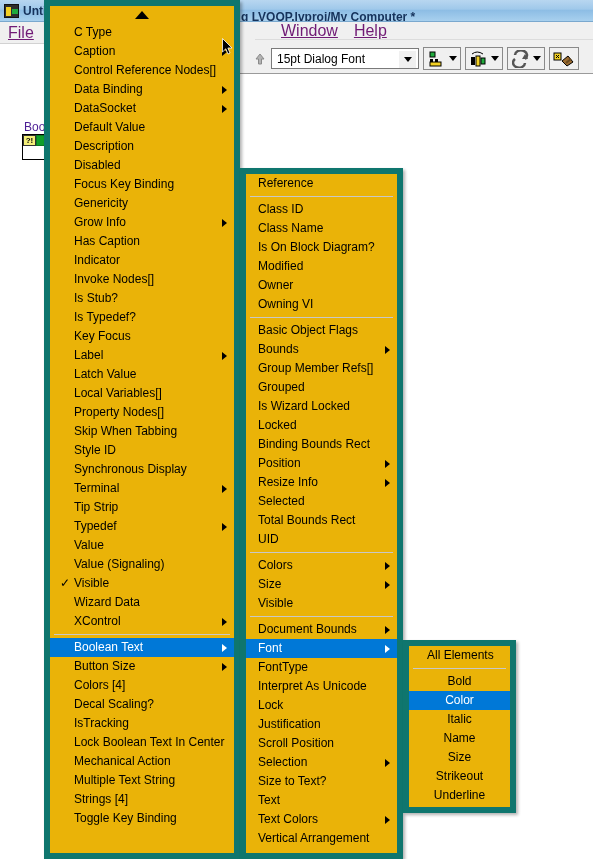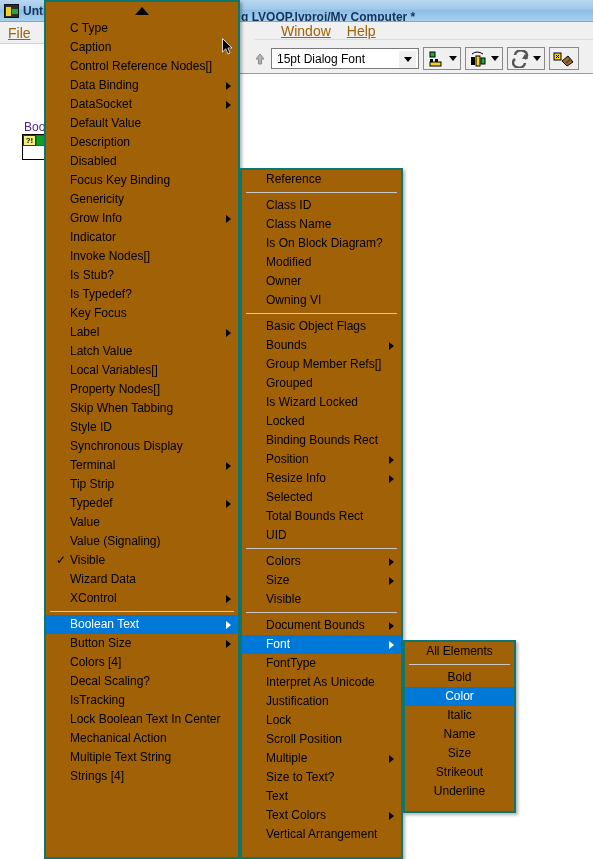--- a/index.html
+++ b/index.html
@@ -61,21 +61,21 @@
   .bg-menubar-left {
     position: absolute;
     left: 0; top: 22px; width: 148px; height: 22px;
     background: #f0f0f0;
     border-bottom: 1px solid #d2d2d2;
     box-sizing: border-box;
     display: flex; align-items: center;
     overflow: hidden;
   }
   .menu-word {
-    font-size: 14px; color: #a16207;
+    font-size: 16px; color: #701a75;
     padding: 1px 8px;
     white-space: nowrap;
     text-align: center;
   }
   .menu-word u { text-decoration: underline; }
   .bg-canvas-left {
     position: absolute;
     left: 0; top: 44px; width: 148px; height: 815px;
     background: #ffffff;
     border-right: 1px solid #848484;
@@ -220,22 +220,22 @@
     position: absolute; left: 327px; top: 495px;
     width: 0; height: 0;
     border-top: 5px solid transparent;
     border-bottom: 5px solid transparent;
     border-left: 6px solid #0f7a1f;
   }
 
   
   .menu {
     position: absolute;
-    background: #a16207;
-    border: 2px solid #0f766e;
+    background: #eab308;
+    border: 6px solid #0f766e;
     box-sizing: border-box;
     box-shadow: 2px 2px 3px rgba(0,0,0,0.30);
     font-size: 12px;
     color: #000;
     overflow: hidden;
   }
   .mi {
     position: relative;
     height: 19px;
     line-height: 19px;
@@ -285,21 +285,21 @@
   
   #menu-props {
     left: 44px; top: 0px; width: 196px; height: 859px;
   }
   #menu-props .mi { padding-left: 24px; }
   #menu-props .mi .check { left: 10px; }
 
   #menu-ref {
     left: 240px; top: 168px; width: 163px; height: 691px;
   }
-  #menu-ref .mi { padding-left: 24px; }
+  #menu-ref .mi { padding-left: 12px; }
 
   #menu-font {
     left: 403px; top: 640px; width: 113px; height: 173px;
   }
   #menu-font .mi { padding-left: 18px; text-align: center; }
 
   
   .cursor {
     position: absolute;
     left: 222px; top: 38px;
@@ -415,20 +415,21 @@
         <div class="mi"><span>Caption</span><span class="arrow"></span></div>
         <div class="mi"><span>Control Reference Nodes[]</span></div>
         <div class="mi"><span>Data Binding</span><span class="arrow"></span></div>
         <div class="mi"><span>DataSocket</span><span class="arrow"></span></div>
         <div class="mi"><span>Default Value</span></div>
         <div class="mi"><span>Description</span></div>
         <div class="mi"><span>Disabled</span></div>
         <div class="mi"><span>Focus Key Binding</span></div>
         <div class="mi"><span>Genericity</span></div>
         <div class="mi"><span>Grow Info</span><span class="arrow"></span></div>
+        <div class="mi"><span>Has Caption</span></div>
         <div class="mi"><span>Indicator</span></div>
         <div class="mi"><span>Invoke Nodes[]</span></div>
         <div class="mi"><span>Is Stub?</span></div>
         <div class="mi"><span>Is Typedef?</span></div>
         <div class="mi"><span>Key Focus</span></div>
         <div class="mi"><span>Label</span><span class="arrow"></span></div>
         <div class="mi"><span>Latch Value</span></div>
         <div class="mi"><span>Local Variables[]</span></div>
         <div class="mi"><span>Property Nodes[]</span></div>
         <div class="mi"><span>Skip When Tabbing</span></div>
@@ -445,20 +446,21 @@
         <div class="sep"></div>
         <div class="mi sel"><span>Boolean Text</span><span class="arrow"></span></div>
         <div class="mi"><span>Button Size</span><span class="arrow"></span></div>
         <div class="mi"><span>Colors [4]</span></div>
         <div class="mi"><span>Decal Scaling?</span></div>
         <div class="mi"><span>IsTracking</span></div>
         <div class="mi"><span>Lock Boolean Text In Center</span></div>
         <div class="mi"><span>Mechanical Action</span></div>
         <div class="mi"><span>Multiple Text String</span></div>
         <div class="mi"><span>Strings [4]</span></div>
+        <div class="mi"><span>Toggle Key Binding</span></div>
       </div>
   </div>
 
   <div class="menu" id="menu-ref">
     <div id="ref-items">
         <div class="mi"><span>Reference</span></div>
         <div class="sep"></div>
         <div class="mi"><span>Class ID</span></div>
         <div class="mi"><span>Class Name</span></div>
         <div class="mi"><span>Is On Block Diagram?</span></div>
@@ -480,24 +482,24 @@
         <div class="mi"><span>UID</span></div>
         <div class="sep"></div>
         <div class="mi"><span>Colors</span><span class="arrow"></span></div>
         <div class="mi"><span>Size</span><span class="arrow"></span></div>
         <div class="mi"><span>Visible</span></div>
         <div class="sep"></div>
         <div class="mi"><span>Document Bounds</span><span class="arrow"></span></div>
         <div class="mi sel"><span>Font</span><span class="arrow"></span></div>
         <div class="mi"><span>FontType</span></div>
         <div class="mi"><span>Interpret As Unicode</span></div>
+        <div class="mi"><span>Lock</span></div>
         <div class="mi"><span>Justification</span></div>
-        <div class="mi"><span>Lock</span></div>
         <div class="mi"><span>Scroll Position</span></div>
-        <div class="mi"><span>Multiple</span><span class="arrow"></span></div>
+        <div class="mi"><span>Selection</span><span class="arrow"></span></div>
         <div class="mi"><span>Size to Text?</span></div>
         <div class="mi"><span>Text</span></div>
         <div class="mi"><span>Text Colors</span><span class="arrow"></span></div>
         <div class="mi"><span>Vertical Arrangement</span></div>
       </div>
   </div>
 
   <div class="menu" id="menu-font">
     <div id="font-items">
         <div class="mi"><span>All Elements</span></div>

